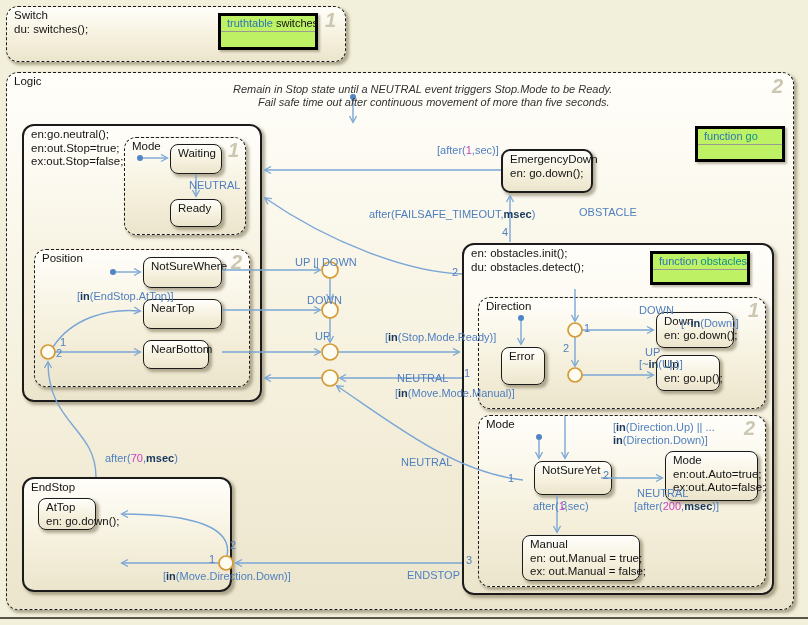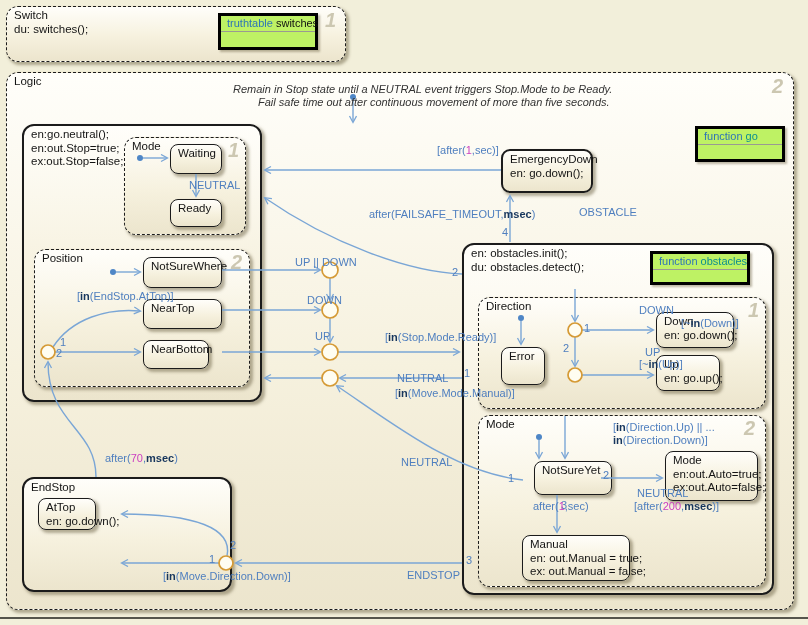--- a/index.html
+++ b/index.html
@@ -197,21 +197,21 @@
         <div>NotSureYet</div>
       </div>
   </div>
   <div class="state leaf" style="left:665px;top:451px;width:93px;height:50px;">
     <div class="slines">
       <div>Mode</div>
       <div>en:out.Auto=true;</div>
       <div>ex:out.Auto=false;</div>
     </div>
   </div>
-  <div class="state leaf" style="left:522px;top:535px;width:108px;height:46px;">
+  <div class="state leaf" style="left:522px;top:535px;width:118px;height:46px;">
     <div class="slines">
       <div>Manual</div>
       <div>en: out.Manual = true;</div>
       <div>ex: out.Manual = false;</div>
     </div>
   </div>
   <div class="onum" style="left:508px;top:472px;">1</div>
   <div class="onum" style="left:603px;top:469px;">2</div>
   <div class="onum" style="left:561px;top:499px;">3</div>
   <div class="lbl" style="left:596px;top:487px;">NEUTRAL</div>

